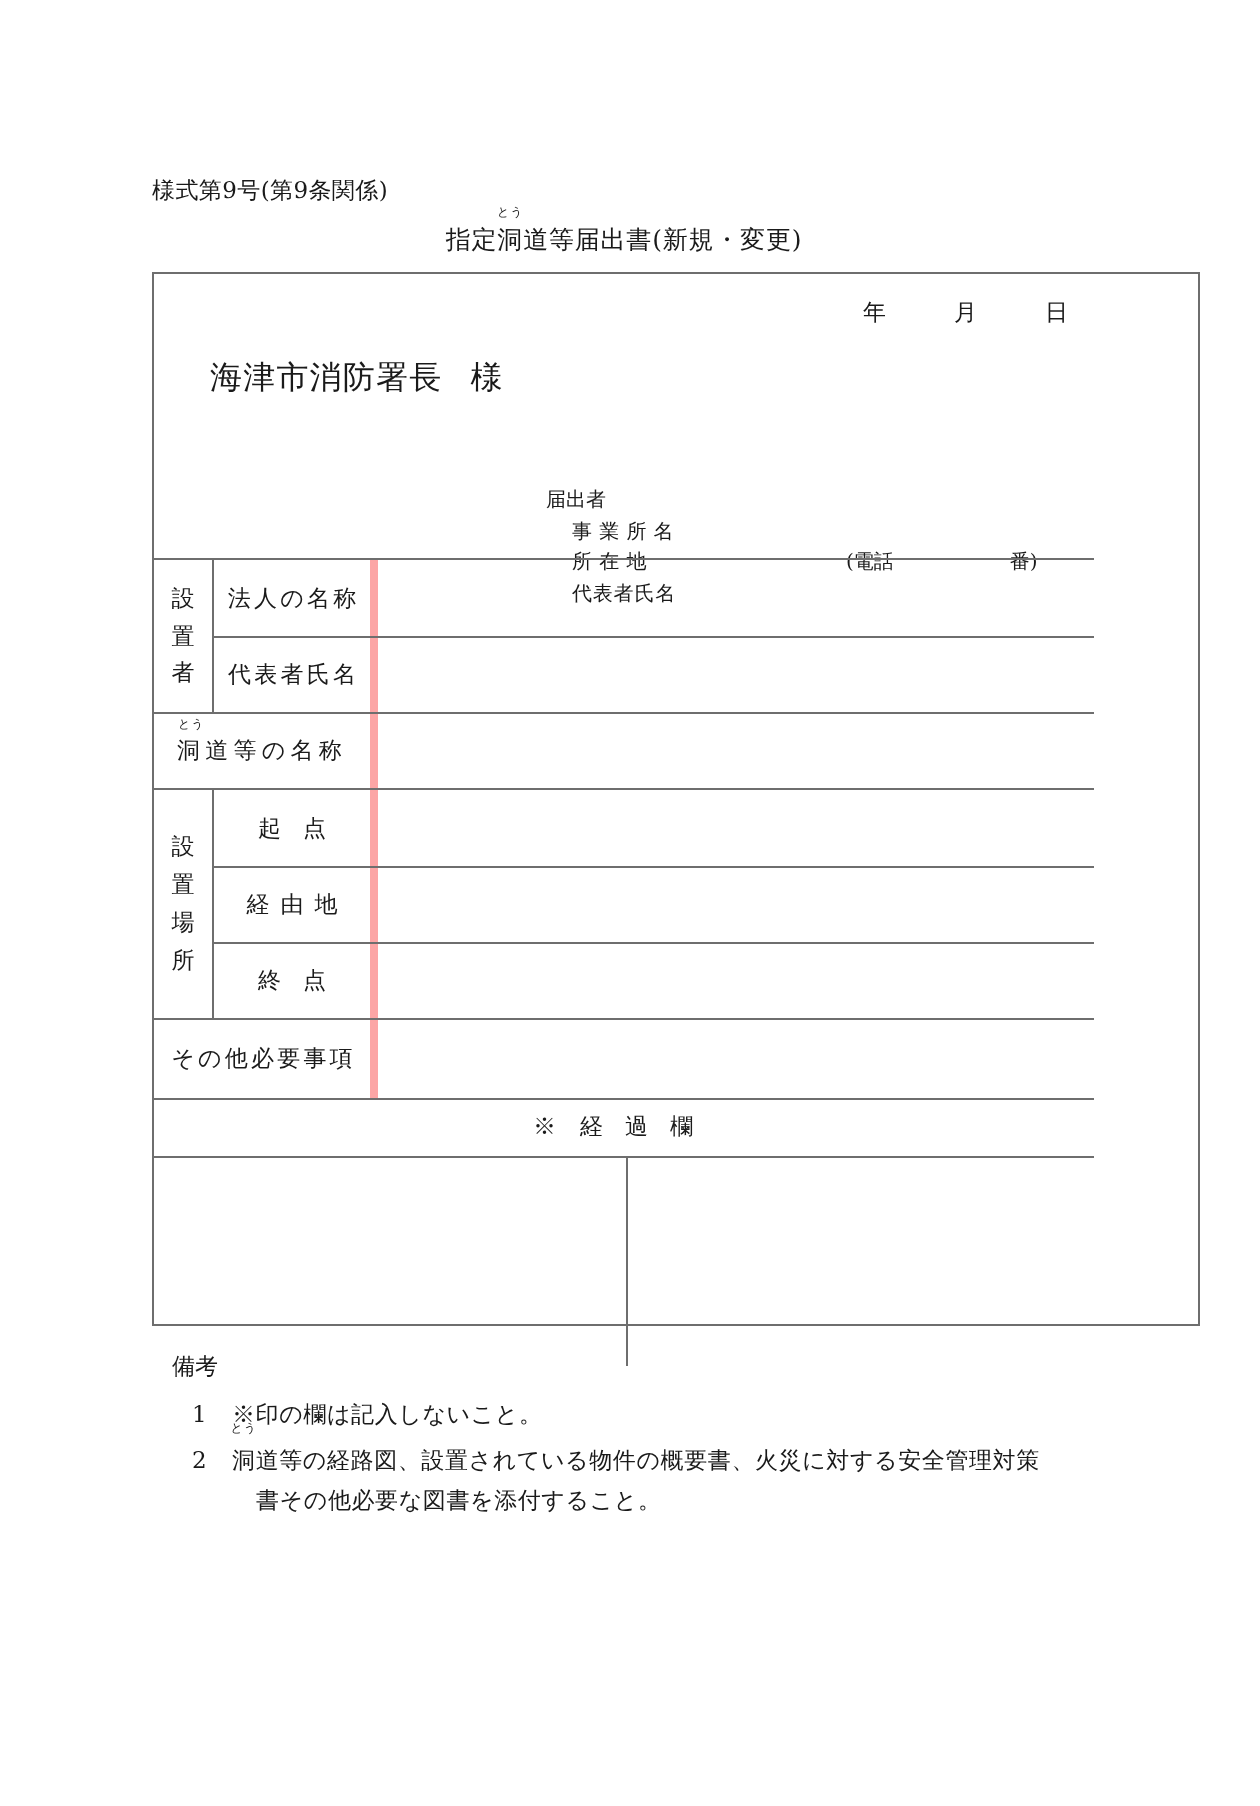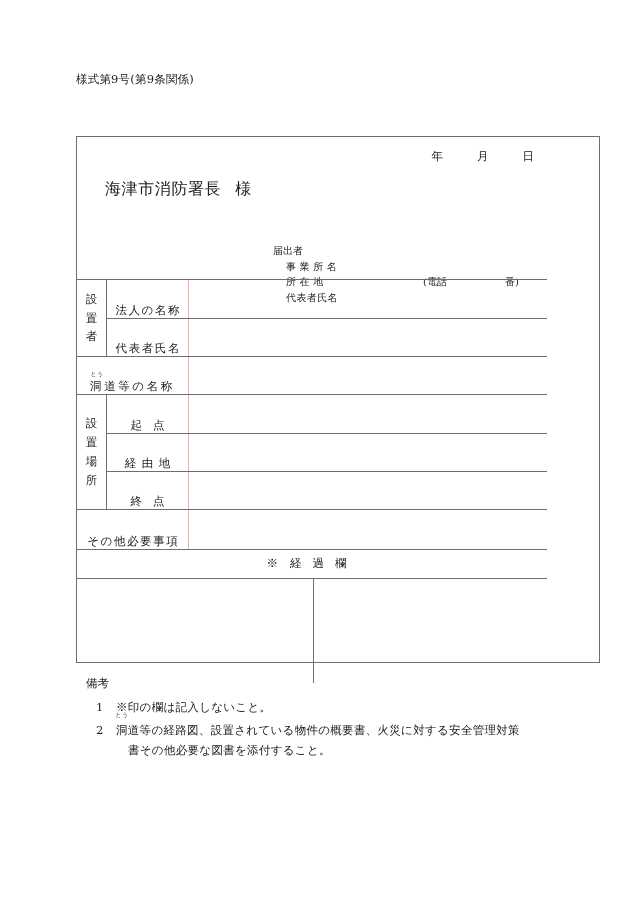--- a/index.html
+++ b/index.html
@@ -21,21 +21,21 @@
     left: 0; top: 0;
     width: 630px;
     height: 903px;
     overflow: hidden;
   }
 
   
   .form-no {
     position: absolute;
     left: 76px;
-    top: 72px;
+    top: 88px;
     font-size: 11.5px;
     letter-spacing: 0.2px;
     white-space: nowrap;
   }
   .doc-title {
     position: absolute;
     left: 76px;
     top: 112px;
     width: 472px;
     text-align: center;
@@ -150,24 +150,24 @@
   .vert-label {
     font-size: 11.5px;
     line-height: 1.65;
     text-align: center;
     writing-mode: horizontal-tb;
   }
   .vert-label span { display: block; }
   .c-name {
     width: 82px;
     flex: 0 0 82px;
-    border-right: 1px solid #fca5a5;
-    box-sizing: border-box;
-    display: flex;
-    align-items: flex-end;
+    border-right: 4px solid #fca5a5;
+    box-sizing: border-box;
+    display: flex;
+    align-items: center;
     justify-content: center;
     font-size: 11.5px;
   }
   .c-name.wide {
     width: 112px;
     flex: 0 0 112px;
   }
   .c-fill {
     flex: 1 1 auto;
     box-sizing: border-box;
@@ -232,20 +232,23 @@
     padding-left: 12px;
   }
 </style>
 </head>
 <body>
 
 <div class="page">
 
   <div class="form-no">様式第9号(第9条関係)</div>
 
+  <div class="doc-title">
+    <span>指定</span><span class="ruby-wrap"><span class="rt">とう</span><span class="rb">洞</span></span><span>道等届出書(新規・変更)</span>
+  </div>
 
   <div class="frame">
 
     <div class="topblock">
 
       <div class="date-line">
         <span>年</span><span class="g"></span><span>月</span><span class="g"></span><span>日</span>
       </div>
 
       <div class="addressee">

